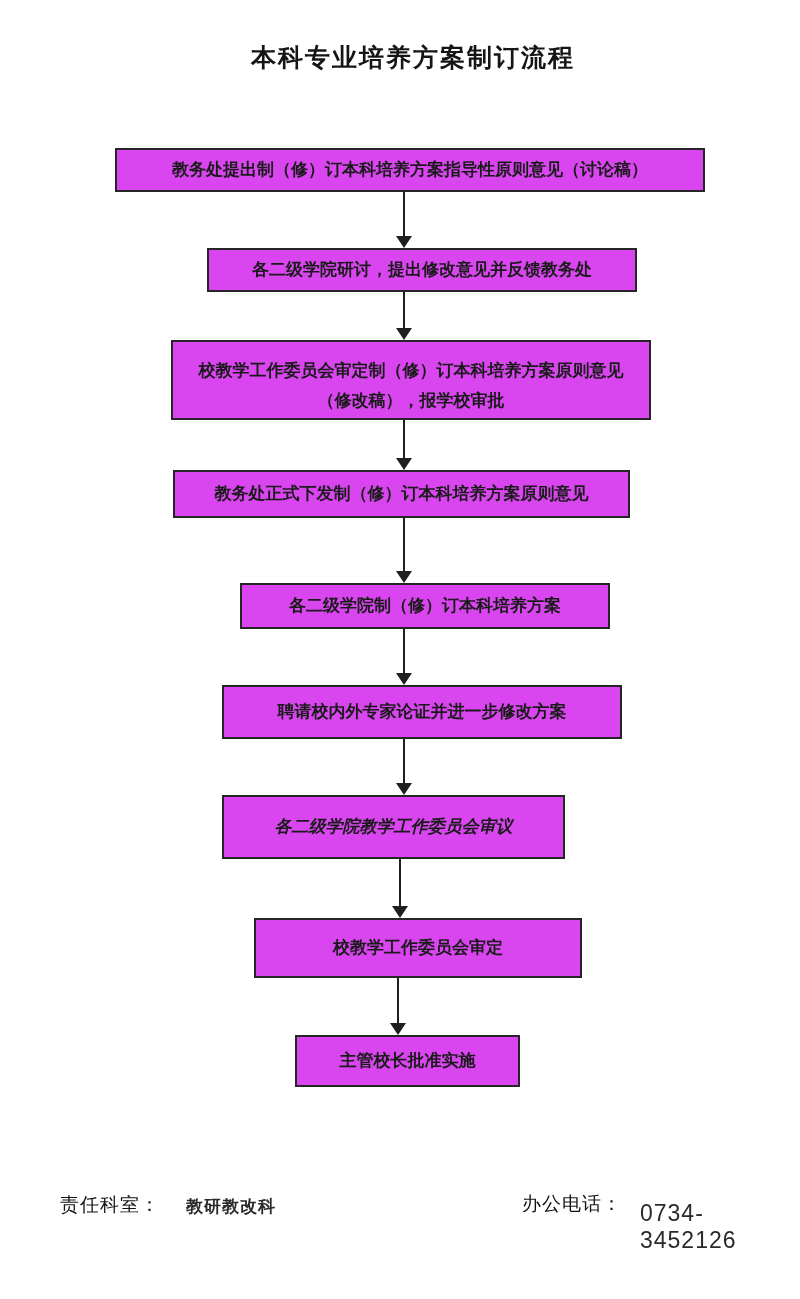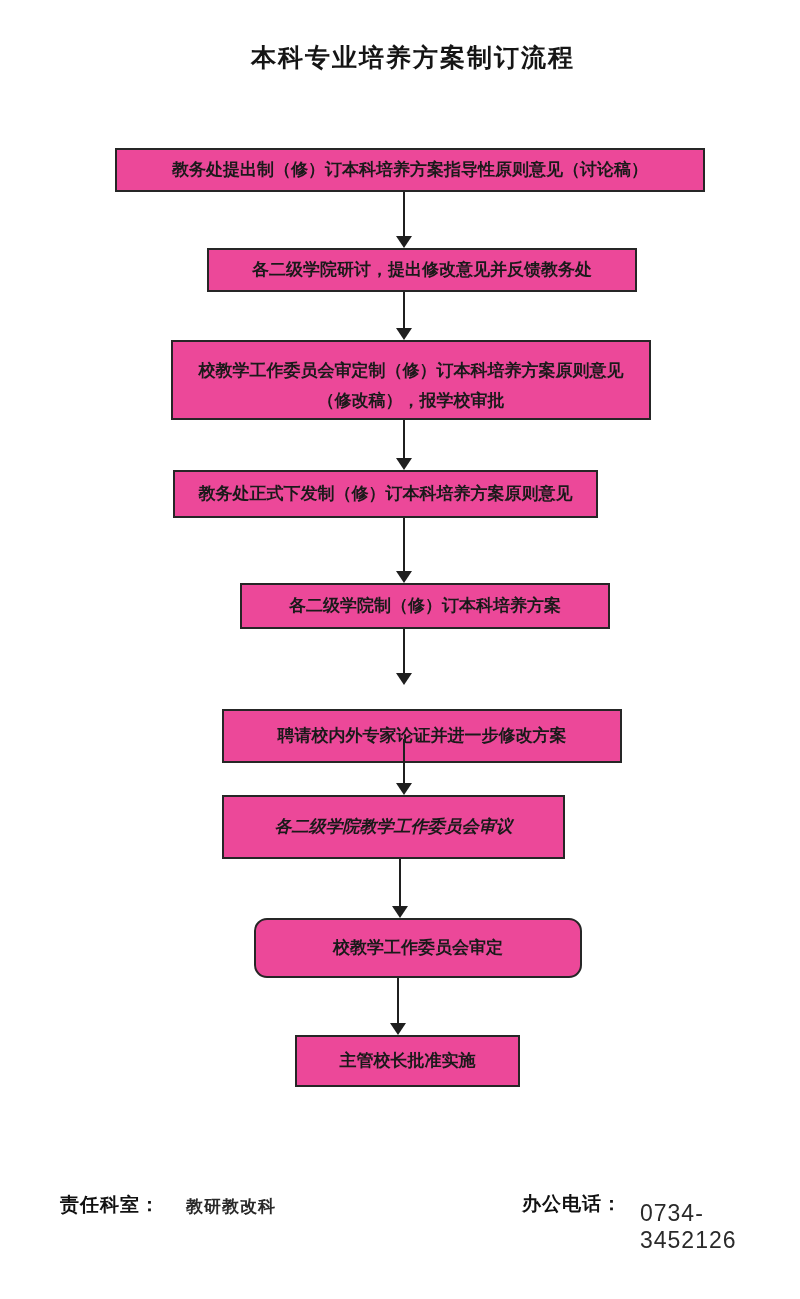--- a/index.html
+++ b/index.html
@@ -18,21 +18,21 @@
     font-size:25px;
     font-weight:bold;
     letter-spacing:2px;
     color:#151515;
     margin:13px;
   }
   .flow-box{
     position:absolute;
     box-sizing:border-box;
     border:2px solid #262626;
-    background:#ec4899;
+    background:#d946ef;
     display:flex;
     align-items:center;
     justify-content:center;
     font-size:17px;
     font-weight:600;
     line-height:1.75;
     color:#1a1a1a;
     text-align:center;
     padding:2px 14px;
   }
@@ -51,21 +51,21 @@
   .arrow-head{
     position:absolute;
     width:0;height:0;
     border-left:8px solid transparent;
     border-right:8px solid transparent;
     border-top:12px solid #1f1f1f;
   }
   .footer-label{
     position:absolute;
     font-size:19px;
-    font-weight:bold;
+    font-weight:normal;
     color:#111111;
     letter-spacing:1px;
   }
   .footer-value{
     position:absolute;
     font-size:17px;
     font-weight:500;
     color:#2a2a2a;
     letter-spacing:1px;
   }
@@ -107,41 +107,41 @@
       <div class="flow-box" style="left: 207px; top: 248px; width: 430px; height: 44px;">
         <span>各二级学院研讨，提出修改意见并反馈教务处</span>
       </div>
       <div class="arrow-line" style="left: 403px; top: 292px; height: 37px;"></div>
       <div class="arrow-head" style="left: 396px; top: 328px;"></div>
       <div class="flow-box align-left" style="left: 171px; top: 340px; width: 480px; height: 80px;">
         <span>校教学工作委员会审定制（修）订本科培养方案原则意见（修改稿），报学校审批</span>
       </div>
       <div class="arrow-line" style="left: 403px; top: 420px; height: 39px;"></div>
       <div class="arrow-head" style="left: 396px; top: 458px;"></div>
-      <div class="flow-box" style="left: 173px; top: 470px; width: 425px; height: 48px;">
+      <div class="flow-box" style="left: 173px; top: 470px; width: 457px; height: 48px;">
         <span>教务处正式下发制（修）订本科培养方案原则意见</span>
       </div>
       <div class="arrow-line" style="left: 403px; top: 518px; height: 54px;"></div>
       <div class="arrow-head" style="left: 396px; top: 571px;"></div>
       <div class="flow-box" style="left: 240px; top: 583px; width: 370px; height: 46px;">
         <span>各二级学院制（修）订本科培养方案</span>
       </div>
       <div class="arrow-line" style="left: 403px; top: 629px; height: 45px;"></div>
       <div class="arrow-head" style="left: 396px; top: 673px;"></div>
-      <div class="flow-box" style="left: 222px; top: 685px; width: 400px; height: 54px; margin-top: 24px;">
+      <div class="flow-box" style="left: 222px; top: 685px; width: 400px; height: 54px;">
         <span>聘请校内外专家论证并进一步修改方案</span>
       </div>
       <div class="arrow-line" style="left: 403px; top: 739px; height: 45px;"></div>
       <div class="arrow-head" style="left: 396px; top: 783px;"></div>
       <div class="flow-box" style="left: 222px; top: 795px; width: 343px; height: 64px; font-style: italic;">
         <span>各二级学院教学工作委员会审议</span>
       </div>
       <div class="arrow-line" style="left: 399px; top: 859px; height: 48px;"></div>
       <div class="arrow-head" style="left: 392px; top: 906px;"></div>
-      <div class="flow-box" style="left: 254px; top: 918px; width: 328px; height: 60px; border-radius: 13px;">
+      <div class="flow-box" style="left: 254px; top: 918px; width: 328px; height: 60px;">
         <span>校教学工作委员会审定</span>
       </div>
       <div class="arrow-line" style="left: 397px; top: 978px; height: 46px;"></div>
       <div class="arrow-head" style="left: 390px; top: 1023px;"></div>
       <div class="flow-box" style="left: 295px; top: 1035px; width: 225px; height: 52px;">
         <span>主管校长批准实施</span>
       </div>
     </div>
 
   <div class="footer-label" style="left:60px;top:1192px;">责任科室：</div>

